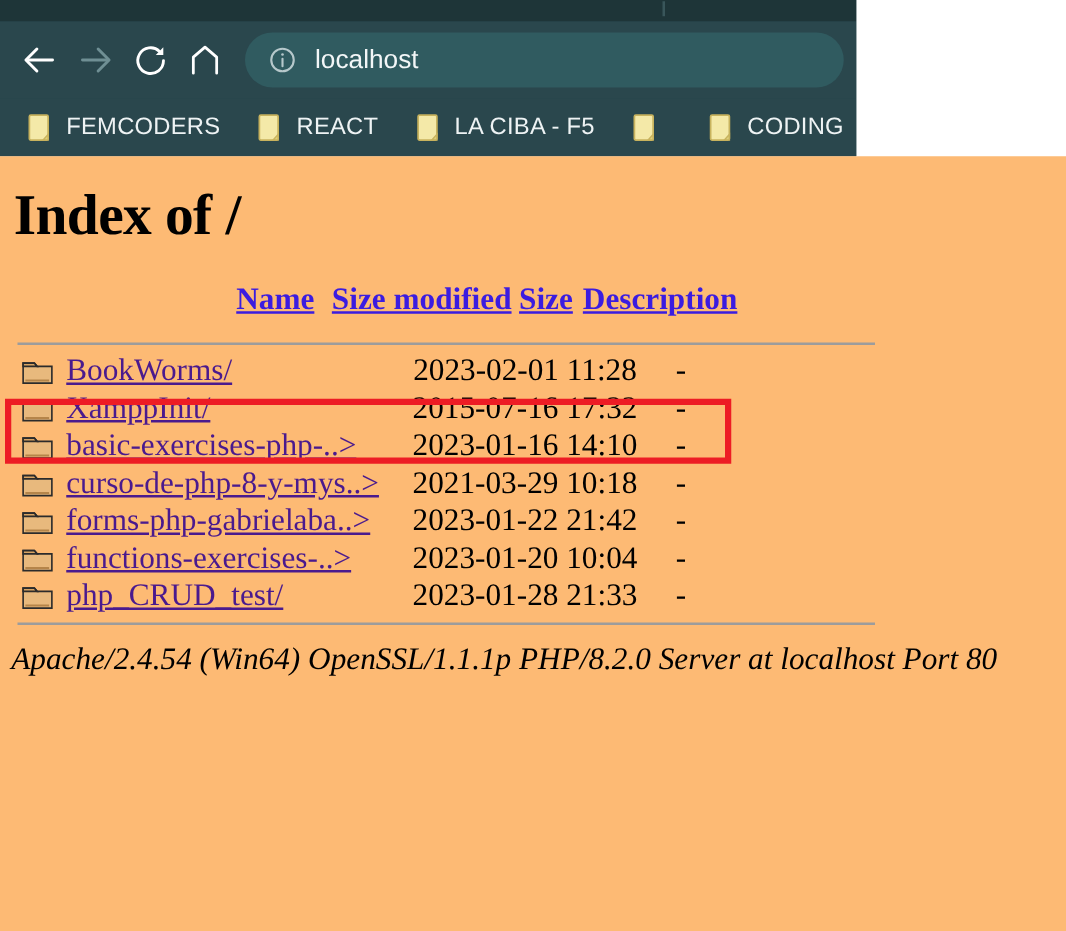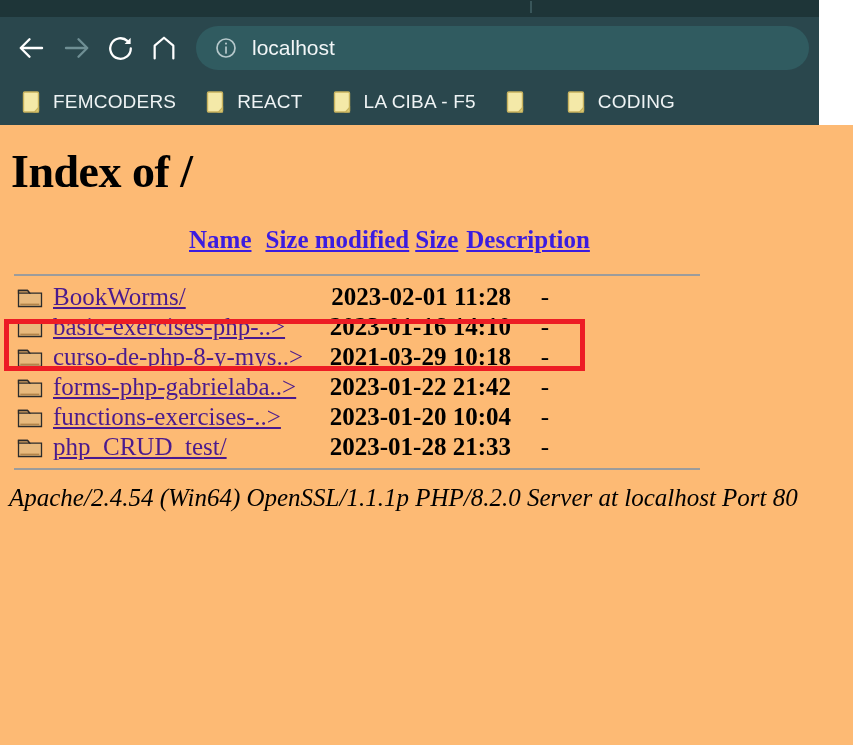--- a/index.html
+++ b/index.html
@@ -8,21 +8,21 @@
     width: 853px;
     height: 745px;
     background: #ffffff;
     font-family: "Liberation Serif", serif;
     overflow: hidden;
     position: relative;
   }
 
   
   .browser-chrome {
-    width: 819px;
+    width: 685px;
     background: #2a474d;
   }
   .tabstrip {
     height: 17px;
     background: #1e3538;
     position: relative;
   }
   .tabstrip-sep {
     position: absolute;
     left: 530px;
@@ -135,21 +135,21 @@
     color: #3b1ce0;
   }
   table.listing td {
     padding: 2px 0;
     white-space: nowrap;
     vertical-align: middle;
     line-height: 1.04;
   }
   .col-icon  { width: 42px; padding-left: 6px !important; }
   .col-name  { width: 262px; }
-  .col-date  { width: 196px; text-align: right; padding-left: 14px !important; font-weight: bold; }
+  .col-date  { width: 196px; text-align: center; padding-left: 14px !important; }
   .col-size  { width: 56px;  text-align: right; padding-right: 18px !important; }
   .col-desc  { width: 120px; }
 
   th.col-name-h { padding-left: 136px !important; }
   th.col-date-h { padding-left: 14px !important; }
   th.col-size-h { text-align: left; padding-left: 6px !important;}
   th.col-desc-h { padding-left: 8px !important; }
 
   td.col-name a {
     color: #4a1a8e;
@@ -334,20 +334,37 @@
         </td>
         <td class="col-name">
           <a href="#" style="color: rgb(74, 26, 142);">BookWorms/</a>
         </td>
         <td class="col-date">2023-02-01 11:28</td>
         <td class="col-size">-</td>
         <td class="col-desc"></td>
       </tr>
 
 
+      <tr>
+        <td class="col-icon">
+          <span>
+            <svg class="folder-icon" width="26" height="23" viewBox="0 0 26 23">
+              <path d="M1.5 4.5h9l2.2 2.6h11.8v13.4H1.5z" fill="#e8b97d" stroke="#2b2b2b" stroke-width="1.3"></path>
+              <path d="M1.5 4.5h9l2.2 2.6H1.5z" fill="#d9a463" stroke="#2b2b2b" stroke-width="1.3"></path>
+              <rect x="3.3" y="17.6" width="19" height="1.6" fill="#b5854a"></rect>
+            </svg>
+          </span>
+        </td>
+        <td class="col-name">
+          <a href="#" style="color: rgb(74, 26, 142);">XamppInit/</a>
+        </td>
+        <td class="col-date">2015-07-16 17:32</td>
+        <td class="col-size">-</td>
+        <td class="col-desc"></td>
+      </tr>
 
       <tr>
         <td class="col-icon">
           <span>
             <svg class="folder-icon" width="26" height="23" viewBox="0 0 26 23">
               <path d="M1.5 4.5h9l2.2 2.6h11.8v13.4H1.5z" fill="#e8b97d" stroke="#2b2b2b" stroke-width="1.3"></path>
               <path d="M1.5 4.5h9l2.2 2.6H1.5z" fill="#d9a463" stroke="#2b2b2b" stroke-width="1.3"></path>
               <rect x="3.3" y="17.6" width="19" height="1.6" fill="#b5854a"></rect>
             </svg>
           </span>

